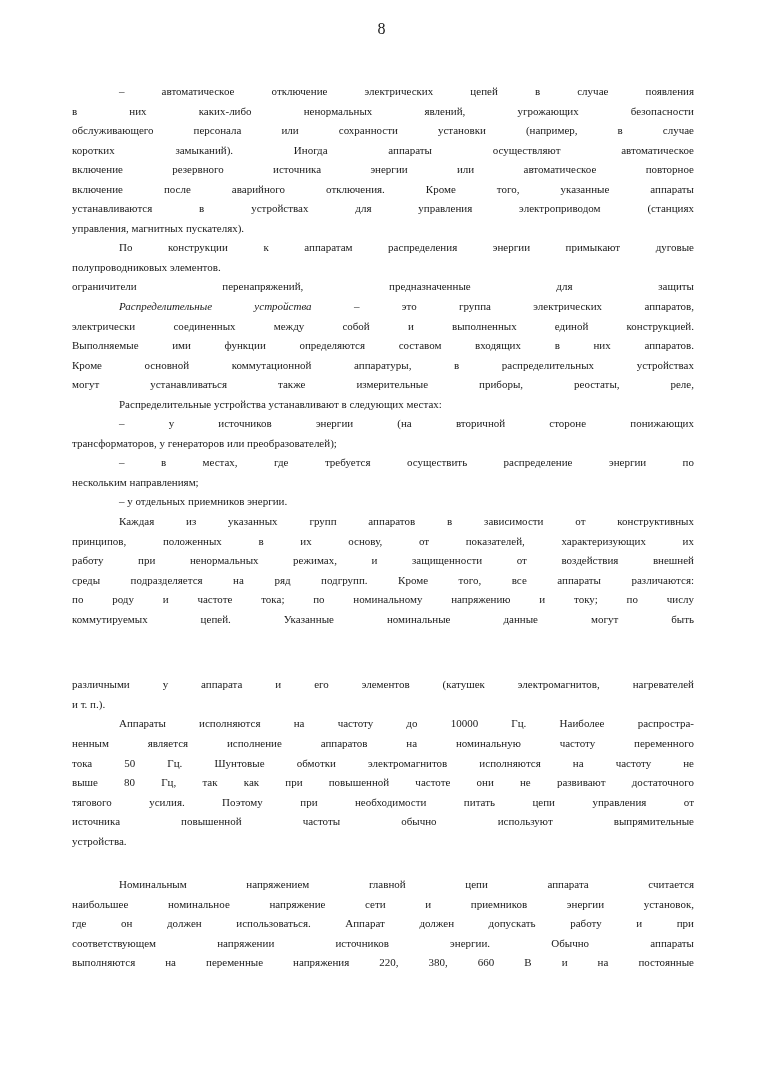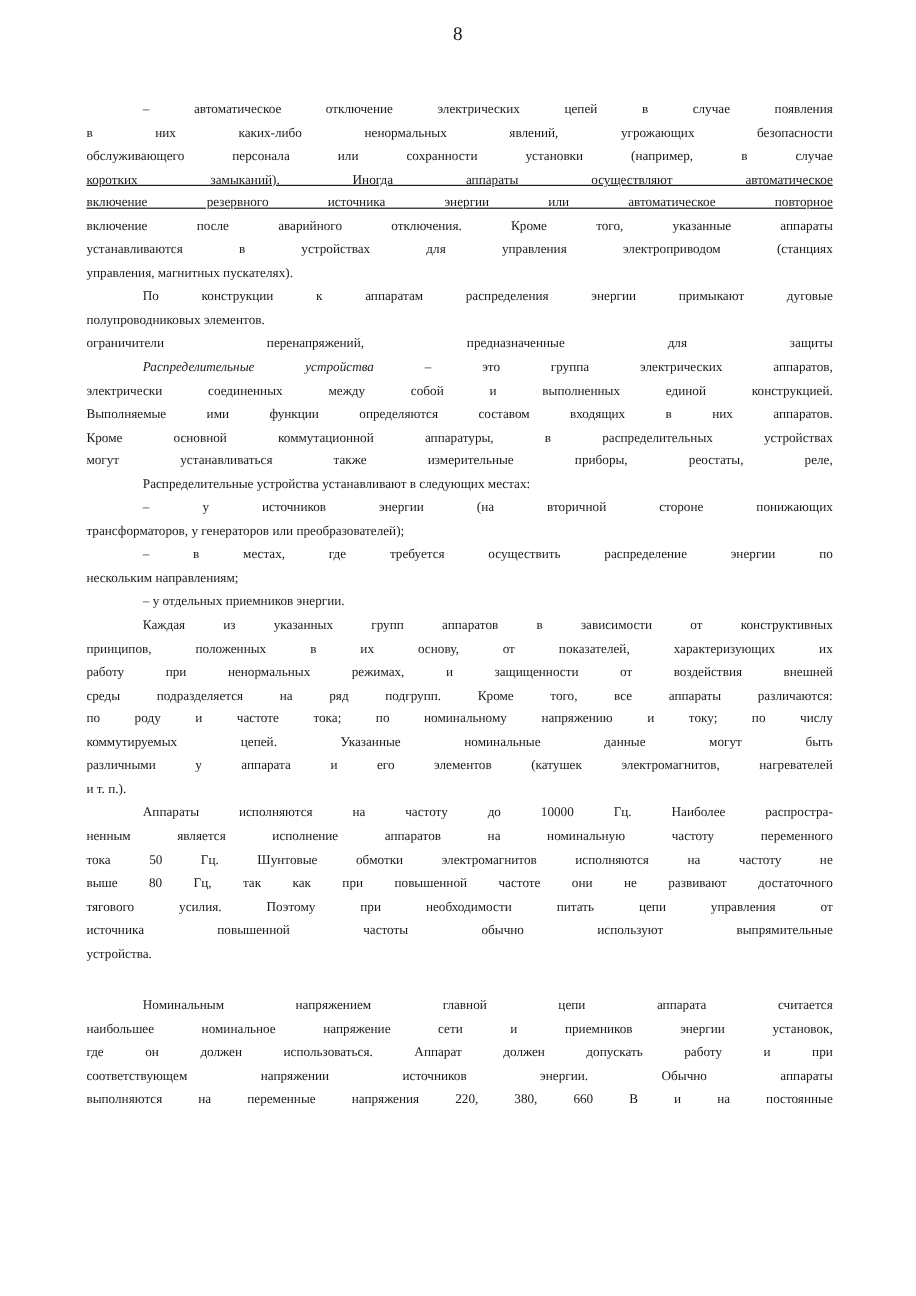--- a/index.html
+++ b/index.html
@@ -15,22 +15,22 @@
 </style>
 </head>
 <body>
 
 <div class="pagenum">8</div>
 <div class="text" id="body-text">
     <div>
       <span class="ln ind" style="white-space: normal;">– автоматическое отключение электрических цепей в случае появления</span>
       <span class="ln" style="white-space: normal;">в них каких-либо ненормальных явлений, угрожающих безопасности</span>
       <span class="ln" style="white-space: normal;">обслуживающего персонала или сохранности установки (например, в случае</span>
-      <span class="ln" style="white-space: normal; text-decoration: underline;">коротких замыканий). Иногда аппараты осуществляют автоматическое</span>
-      <span class="ln" style="white-space: normal; text-decoration: underline;">включение резервного источника энергии или автоматическое повторное</span>
+      <span class="ln" style="white-space: normal;">коротких замыканий). Иногда аппараты осуществляют автоматическое</span>
+      <span class="ln" style="white-space: normal;">включение резервного источника энергии или автоматическое повторное</span>
       <span class="ln" style="white-space: normal;">включение после аварийного отключения. Кроме того, указанные аппараты</span>
       <span class="ln" style="white-space: normal;">устанавливаются в устройствах для управления электроприводом (станциях</span>
       <span class="ln last" style="white-space: normal;">управления, магнитных пускателях).</span>
     </div>
     <div>
       <span class="ln ind" style="white-space: normal;">По конструкции к аппаратам распределения энергии примыкают дуговые</span>
       <span class="ln last" style="white-space: normal;">полупроводниковых элементов.</span>
       <span class="ln" style="white-space: normal;">ограничители перенапряжений, предназначенные для защиты</span>
     </div>
     <div>
@@ -54,21 +54,21 @@
     <div>
       <span class="ln ind last" style="white-space: normal;">– у отдельных приемников энергии.</span>
     </div>
     <div>
       <span class="ln ind" style="white-space: normal;">Каждая из указанных групп аппаратов в зависимости от конструктивных</span>
       <span class="ln" style="white-space: normal;">принципов, положенных в их основу, от показателей, характеризующих их</span>
       <span class="ln" style="white-space: normal;">работу при ненормальных режимах, и защищенности от воздействия внешней</span>
       <span class="ln" style="white-space: normal;">среды подразделяется на ряд подгрупп. Кроме того, все аппараты различаются:</span>
       <span class="ln" style="white-space: normal;">по роду и частоте тока; по номинальному напряжению и току; по числу</span>
       <span class="ln" style="white-space: normal;">коммутируемых цепей. Указанные номинальные данные могут быть</span>
-      <span class="ln" style="white-space: normal;">различными у аппарата и его элементов (катушек электромагнитов, нагревателей</span>
+      <span class="ln" style="white-space: normal; margin-top: 46px;">различными у аппарата и его элементов (катушек электромагнитов, нагревателей</span>
       <span class="ln last" style="white-space: normal;">и т. п.).</span>
     </div>
     <div>
       <span class="ln ind" style="white-space: normal;">Аппараты исполняются на частоту до 10000 Гц. Наиболее распростра-</span>
       <span class="ln" style="white-space: normal;">ненным является исполнение аппаратов на номинальную частоту переменного</span>
       <span class="ln" style="white-space: normal;">тока 50 Гц. Шунтовые обмотки электромагнитов исполняются на частоту не</span>
       <span class="ln" style="white-space: normal;">выше 80 Гц, так как при повышенной частоте они не развивают достаточного</span>
       <span class="ln" style="white-space: normal;">тягового усилия. Поэтому при необходимости питать цепи управления от</span>
       <span class="ln" style="white-space: normal;">источника повышенной частоты обычно используют выпрямительные</span>
       <span class="ln last" style="white-space: normal;">устройства.</span>

